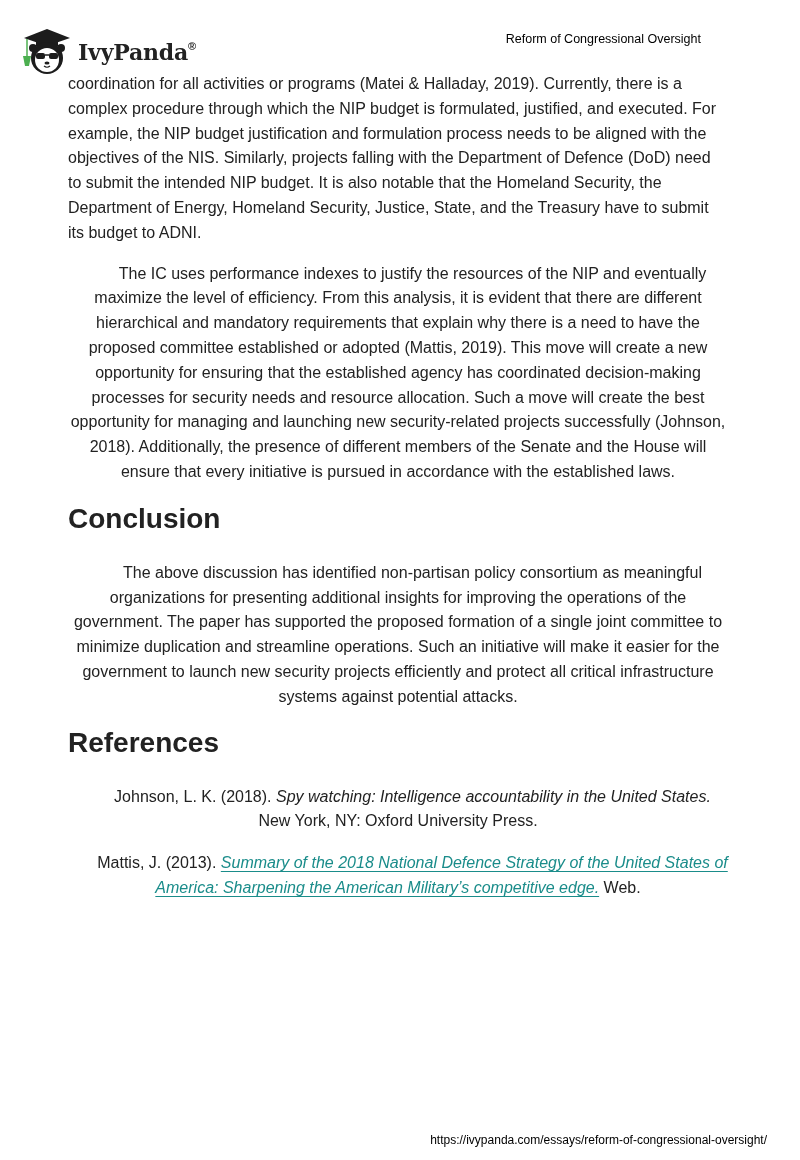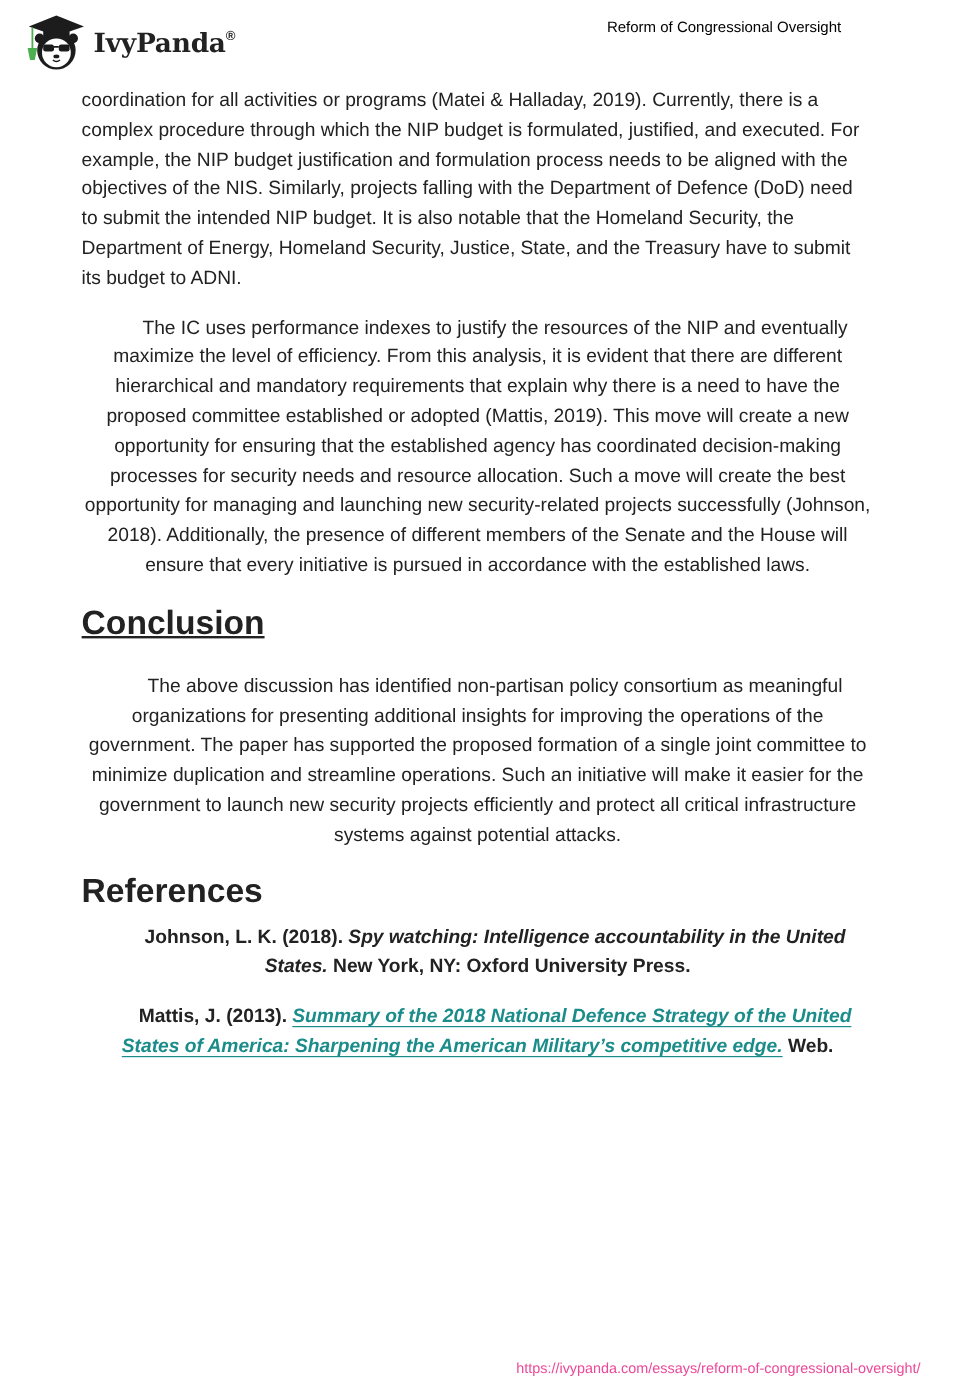--- a/index.html
+++ b/index.html
@@ -1,46 +1,46 @@
 <!DOCTYPE html>
 <html><head>
 <meta charset="utf-8">
 <style>
   html, body { margin: 0; padding: 0; background: #ffffff; }
   body {
     width: 800px; height: 1160px; position: relative; overflow: hidden;
     font-family: "Liberation Sans", sans-serif; color: #222222;
   }
-  .header { position: absolute; left: 0; top: 2px; width: 733px; height: 62px; }
+  .header { position: absolute; left: 0; top: 18px; width: 733px; height: 62px; }
   .logo { position: absolute; left: 18px; top: 8px; display: flex; align-items: center; }
   .logo-icon { width: 58px; height: 50px; }
   .logo-text {
     font-family: "DejaVu Serif", serif; font-weight: bold; font-size: 22px;
     color: #222; margin-left: 2px; letter-spacing: -0.2px; position: relative; top: 1px;
   }
   .logo-text sup { font-size: 11px; font-family: "Liberation Sans", sans-serif; position: relative; top: -2px; }
   .doc-title {
     position: absolute; right: 32px; top: 14px; font-size: 12.5px; color: #000000;
   }
   .content { position: absolute; left: 68px; top: 72px; width: 660px; }
   p {
     margin: 0 0 16px 0; font-size: 16px; line-height: 24.8px; color: #222;
   }
   p.indent { text-indent: 29px; text-align: center; }
   h2 {
     margin: 0; font-size: 28px; font-weight: bold; color: #222; line-height: 34px;
   }
-  .h-conclusion { margin-top: 17px; margin-bottom: 25px; text-decoration: underline; }
-  .h-references { margin-top: 9px; margin-bottom: 10px; }
-  p.ref { margin-bottom: 17px; font-weight: bold; }
+  .h-conclusion { margin-top: 17px; margin-bottom: 25px; }
+  .h-references { margin-top: 9px; margin-bottom: 25px; }
+  p.ref { margin-bottom: 17px; }
   a.ref-link {
     color: #1a8c8a; font-style: italic; text-decoration: underline; text-underline-offset: 3px;
   }
   .footer-url {
-    position: absolute; right: 33px; top: 1133px; font-size: 12px; color: #ec4899;
+    position: absolute; right: 33px; top: 1133px; font-size: 12px; color: #000000;
   }
 </style>
 </head>
 <body>
 
 <div class="header">
   <div class="logo">
     <svg class="logo-icon" viewBox="0 0 58 50">
 
       <polygon points="6,12 29,3 52,12 29,20" fill="#1c1c1c"></polygon>

